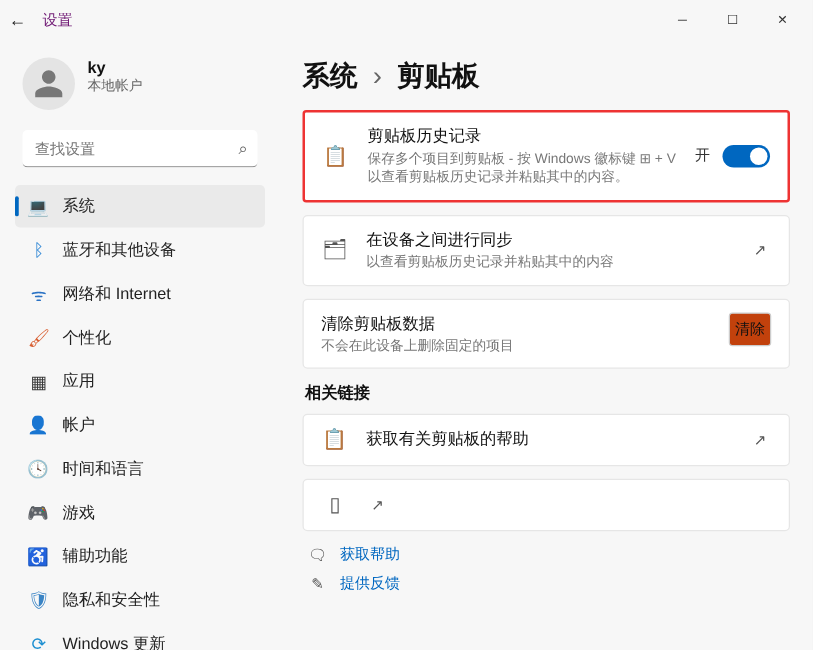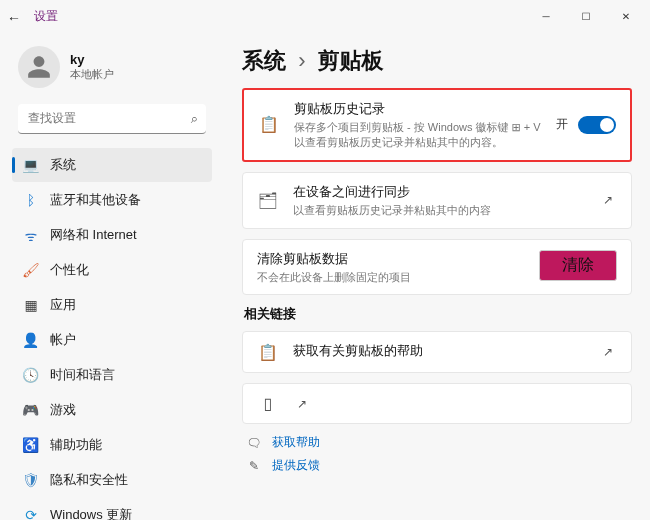--- a/index.html
+++ b/index.html
@@ -6,27 +6,27 @@
   body { background: #f3f3f3; width: 650px; height: 520px; overflow: hidden; }
   .window { width: 650px; height: 520px; background: #f7f7f7; display: flex; flex-direction: column; }
   .titlebar { height: 32px; display: flex; align-items: center; padding: 0 4px; }
   .titlebar .left { display: flex; align-items: center; gap: 10px; flex:1; }
   .back-arrow { width: 20px; text-align:center; color:#222; font-size:14px; cursor:pointer; }
   .app-title { font-size: 12px; color:#701a75; }
   .win-controls { display:flex; gap: 0; }
   .win-btn { width: 40px; height: 28px; display:flex; align-items:center; justify-content:center; color:#333; font-size:10px; cursor:pointer; }
   .content { flex:1; display:flex; min-height:0; }
   .sidebar { width: 220px; padding: 8px 8px 8px 12px; display:flex; flex-direction:column; gap:6px; overflow:hidden; }
-  .user { display:flex; align-items:center; gap:10px; padding:6px 6px 10px 6px; }
+  .user { display:flex; gap:10px; padding:6px 6px 10px 6px; }
   .avatar { width:42px; height:42px; border-radius:50%; background:#e4e4e4; display:flex; align-items:center; justify-content:center; }
   .avatar svg { width:26px; height:26px; fill:#777; }
   .user-text .name { font-size:13px; font-weight:600; color:#111; }
   .user-text .sub  { font-size:11px; color:#666; }
   .search-wrap { position:relative; margin:0 6px 8px 6px; }
-  .search { width:100%; height:30px; border:none; border-bottom:1px solid #888; background:#fff; border-radius:4px; padding:0 30px 0 10px; font-size:12px; color:#333;font-family:Liberation Serif, serif; }
+  .search { width:100%; height:30px; border:none; border-bottom:1px solid #888; background:#fff; border-radius:4px; padding:0 30px 0 10px; font-size:12px; color:#333; }
   .search-icon { position:absolute; right:8px; top:7px; color:#555; font-size:13px; }
   .nav { display:flex; flex-direction:column; gap:1px; }
   .nav-item { display:flex; align-items:center; gap:10px; height:34px; padding:0 10px; border-radius:4px; font-size:13px; color:#222; cursor:pointer; position:relative; }
   .nav-item.active { background:#eaeaea; }
   .nav-item.active::before { content:""; position:absolute; left:0; top:9px; bottom:9px; width:3px; background:#0067c0; border-radius:2px; }
   .nav-icon { width:18px; text-align:center; font-size:14px; }
   .ic-system { color:#3b3b3b; } .ic-bt { color:#1e7dd2; } .ic-net { color:#2a72c4; }
   .ic-pers { color:#d85d2f; } .ic-apps { color:#3b3b3b; } .ic-acct { color:#5b6ea3; }
   .ic-time { color:#4a4a4a; } .ic-game { color:#4a4a4a; } .ic-access { color:#3c7bbf; }
   .ic-priv { color:#3a84c5; } .ic-update { color:#1d8fd1; }
@@ -37,21 +37,21 @@
   .card.highlight { border:2px solid #e33; border-radius:3px; }
   .card-icon { width:22px; color:#555; font-size:16px; flex-shrink:0; text-align:center; }
   .card-body { flex:1; min-width:0; }
   .card-title { font-size:13px; color:#111; margin-bottom:2px; }
   .card-sub { font-size:11px; color:#777; line-height:1.35; }
   .card-right { display:flex; align-items:center; gap:10px; flex-shrink:0; }
   .toggle-label { font-size:12px; color:#333; }
   .toggle { width:38px; height:18px; background:#0067c0; border-radius:10px; position:relative; cursor:pointer; }
   .toggle::after { content:""; position:absolute; right:2px; top:2px; width:14px; height:14px; background:#fff; border-radius:50%; }
   .ext-link { width:18px; text-align:center; color:#555; font-size:12px; cursor:pointer; }
-  .btn { border:1px solid #ccc; background:#be185d; border-radius:3px; padding:4px 22px; font-size:16px; cursor:pointer; color:#111; }
+  .btn { border:1px solid #ccc; background:#c2410c; border-radius:3px; padding:4px 4px; font-size:12px; cursor:pointer; color:#111; }
   .section-title { font-size:13px; font-weight:600; color:#111; margin:10px 0 8px 2px; }
   .footer-links { display:flex; flex-direction:column; gap:6px; margin-top:8px; padding-left:4px; }
   .footer-link { display:flex; align-items:center; gap:10px; font-size:12px; color:#0067c0; cursor:pointer; }
   .footer-link .fi { width:16px; text-align:center; color:#555; }
 </style>
 </head>
 <body>
 
 <div class="window">
   <div class="titlebar">

